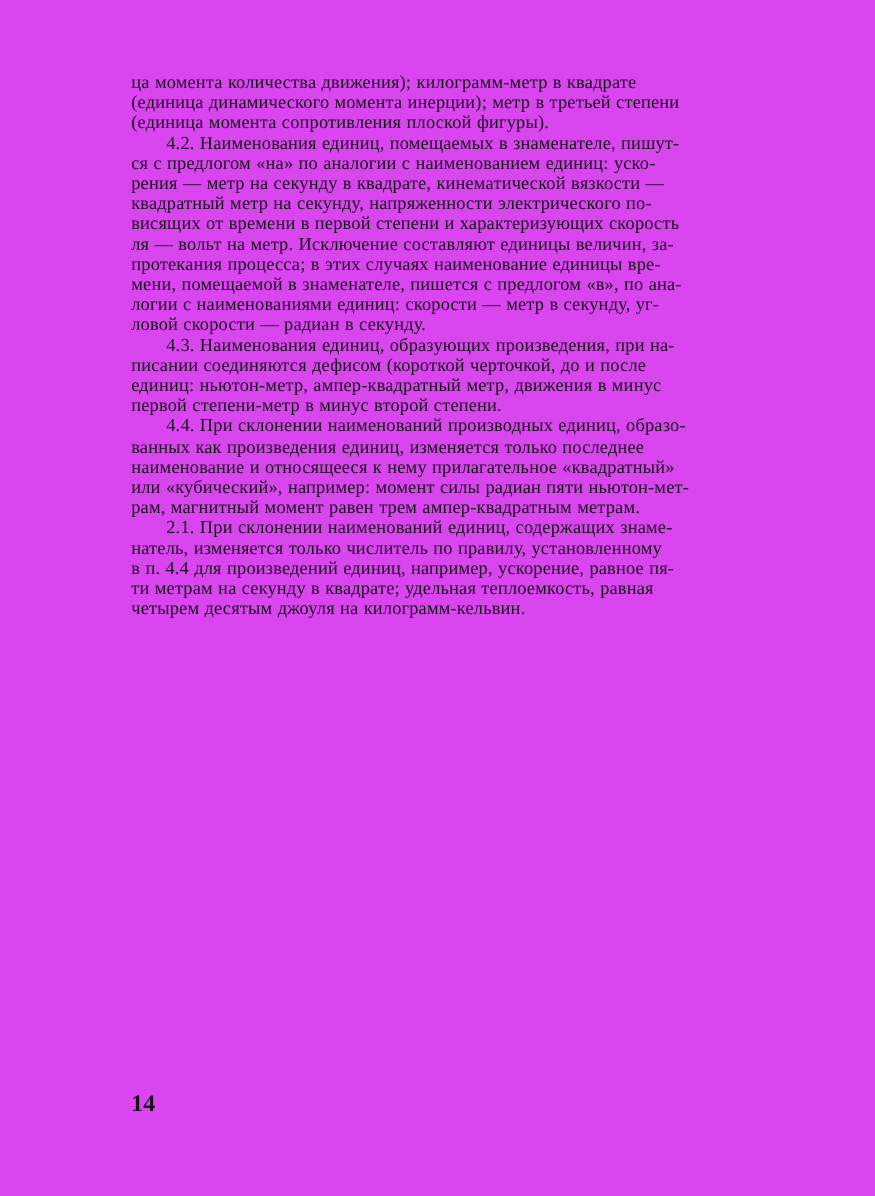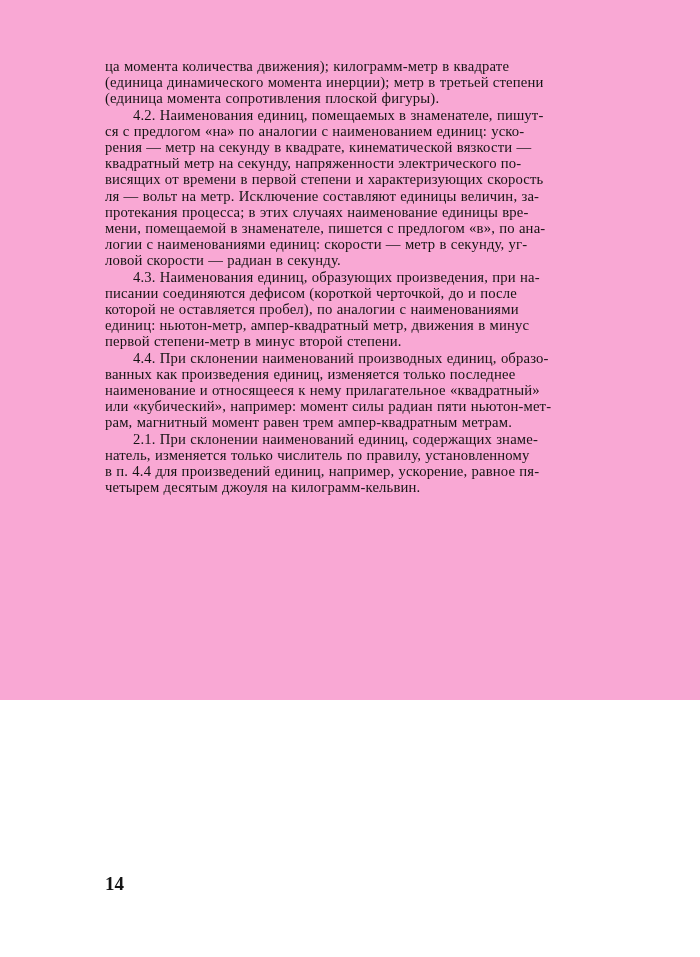--- a/index.html
+++ b/index.html
@@ -14,22 +14,22 @@
     font-family: "Liberation Serif", "DejaVu Serif", serif;
     color: #111111;
     overflow: hidden;
   }
 
   #page {
     position: absolute;
     left: 0;
     top: 0;
     width: 700px;
-    height: 700px;
-    background: #f9a8d4;
+    height: 957px;
+    background: #d946ef;
   }
 
   #text-block {
     position: absolute;
     left: 105px;
     top: 58px;
     width: 531px;
   }
 
   .para {
@@ -94,37 +94,37 @@
       <span class="line">ля — вольт на метр. Исключение составляют единицы величин, за-</span>
       <span class="line">протекания процесса; в этих случаях наименование единицы вре-</span>
       <span class="line">мени, помещаемой в знаменателе, пишется с предлогом «в», по ана-</span>
       <span class="line">логии с наименованиями  единиц: скорости — метр в секунду, уг-</span>
       <span class="line">ловой скорости — радиан в секунду.</span>
     </p>
 
     <p class="para">
       <span class="line ind">4.3. Наименования единиц, образующих произведения, при на-</span>
       <span class="line">писании соединяются дефисом  (короткой  черточкой, до и после</span>
-      <span class="line">которой не оставляется  пробел), по аналогии с наименованиями</span>
       <span class="line">единиц: ньютон-метр, ампер-квадратный метр,  движения  в  минус</span>
       <span class="line">первой степени-метр в минус второй степени.</span>
     </p>
 
     <p class="para">
       <span class="line ind">4.4. При склонении наименований производных единиц, образо-</span>
       <span class="line">ванных как произведения  единиц,  изменяется  только последнее</span>
       <span class="line">наименование и относящееся к нему прилагательное «квадратный»</span>
       <span class="line">или «кубический», например: момент силы радиан пяти ньютон-мет-</span>
       <span class="line">рам, магнитный момент равен трем ампер-квадратным метрам.</span>
     </p>
 
     <p class="para">
       <span class="line ind">2.1. При склонении наименований  единиц, содержащих знаме-</span>
       <span class="line">натель, изменяется только числитель по правилу, установленному</span>
       <span class="line">в п. 4.4 для произведений единиц, например, ускорение, равное пя-</span>
+      <span class="line">ти метрам на секунду в квадрате;  удельная теплоемкость, равная</span>
       <span class="line">четырем десятым джоуля на  килограмм-кельвин.</span>
     </p>
 
   </div>
 
   <div id="page-number">14</div>
 
 </div>
 
 </body></html>

